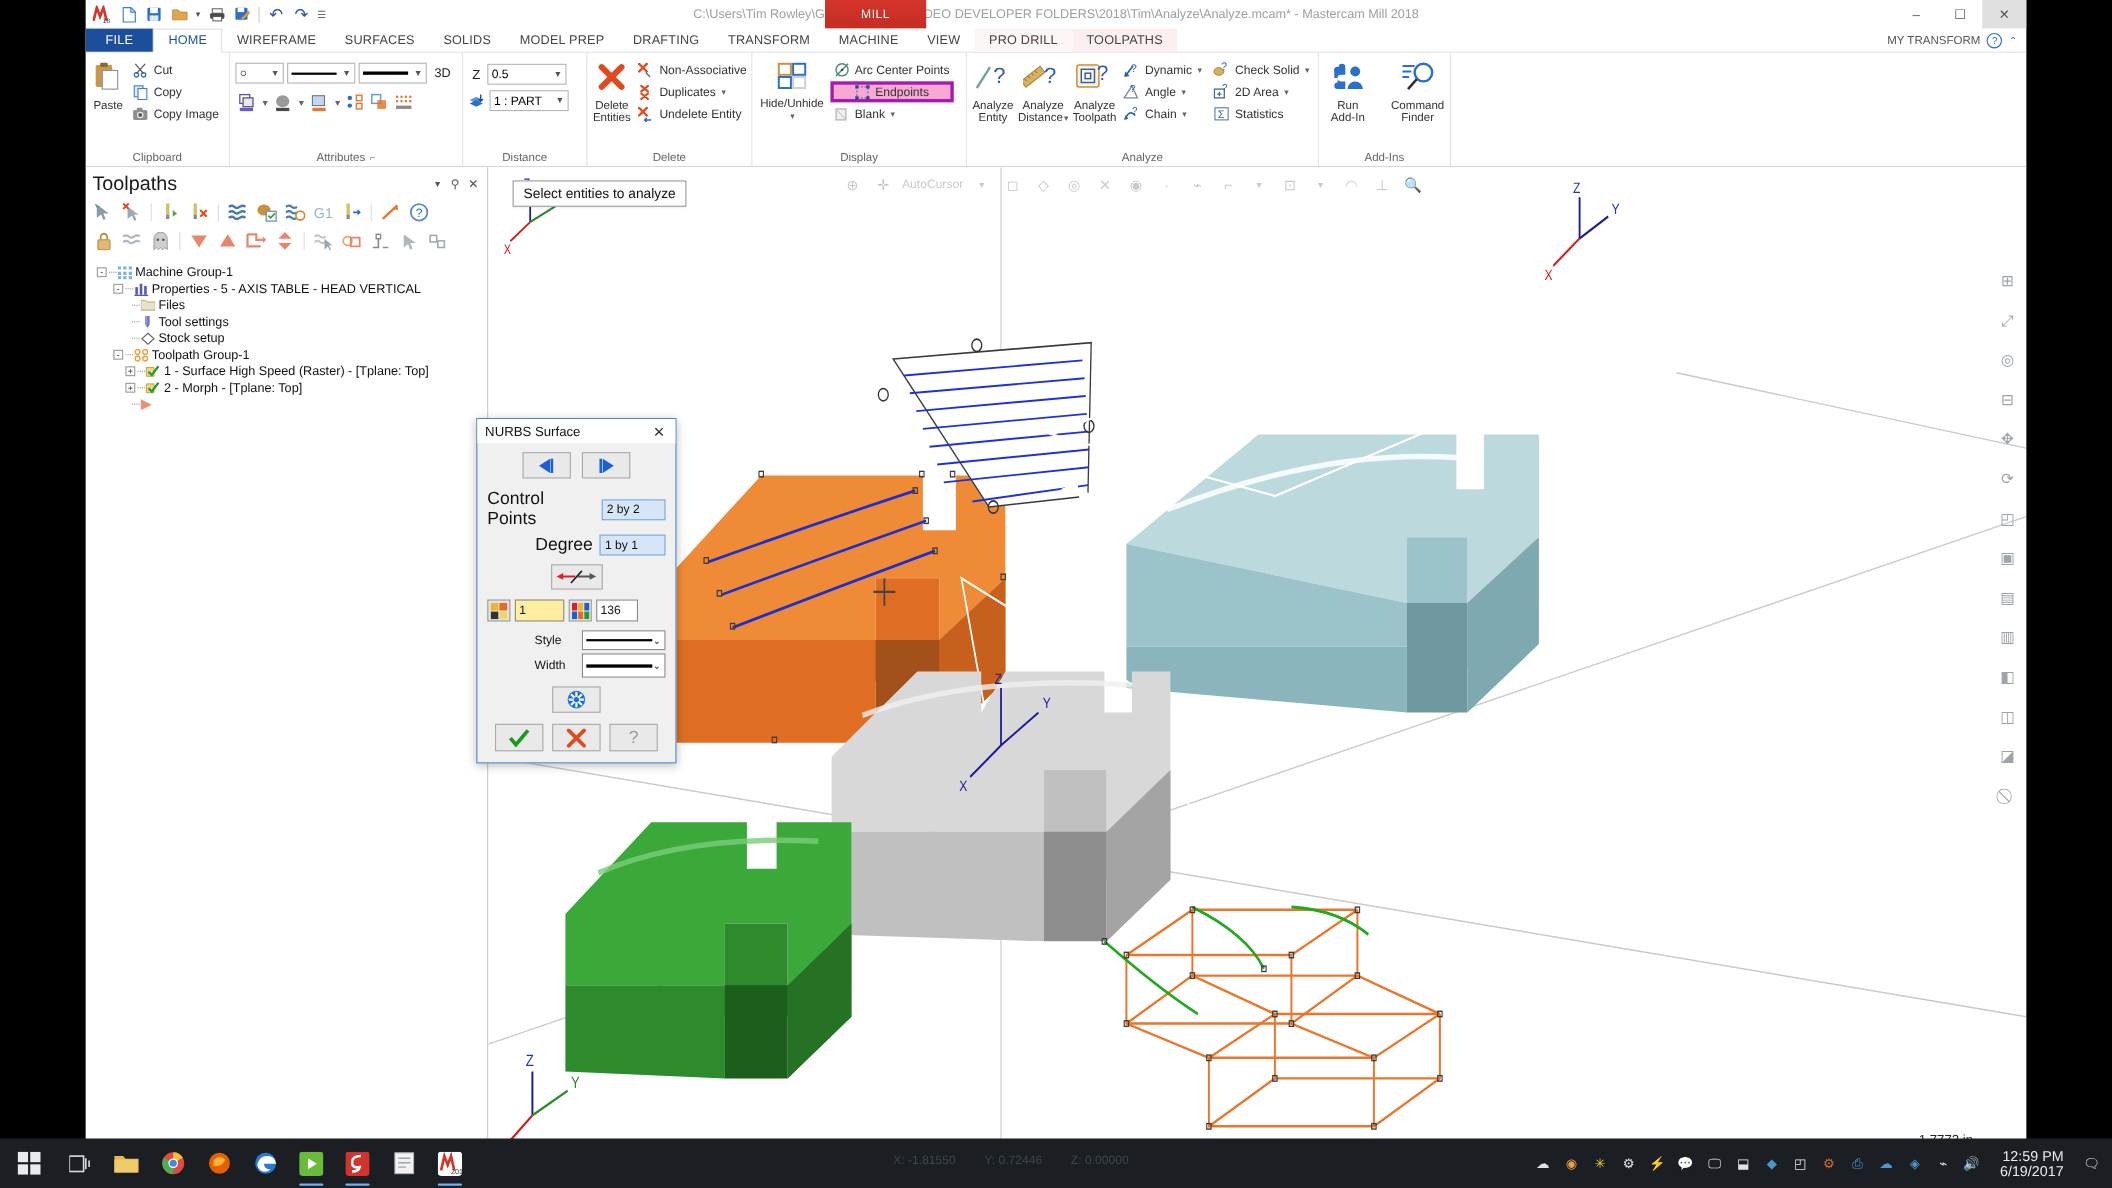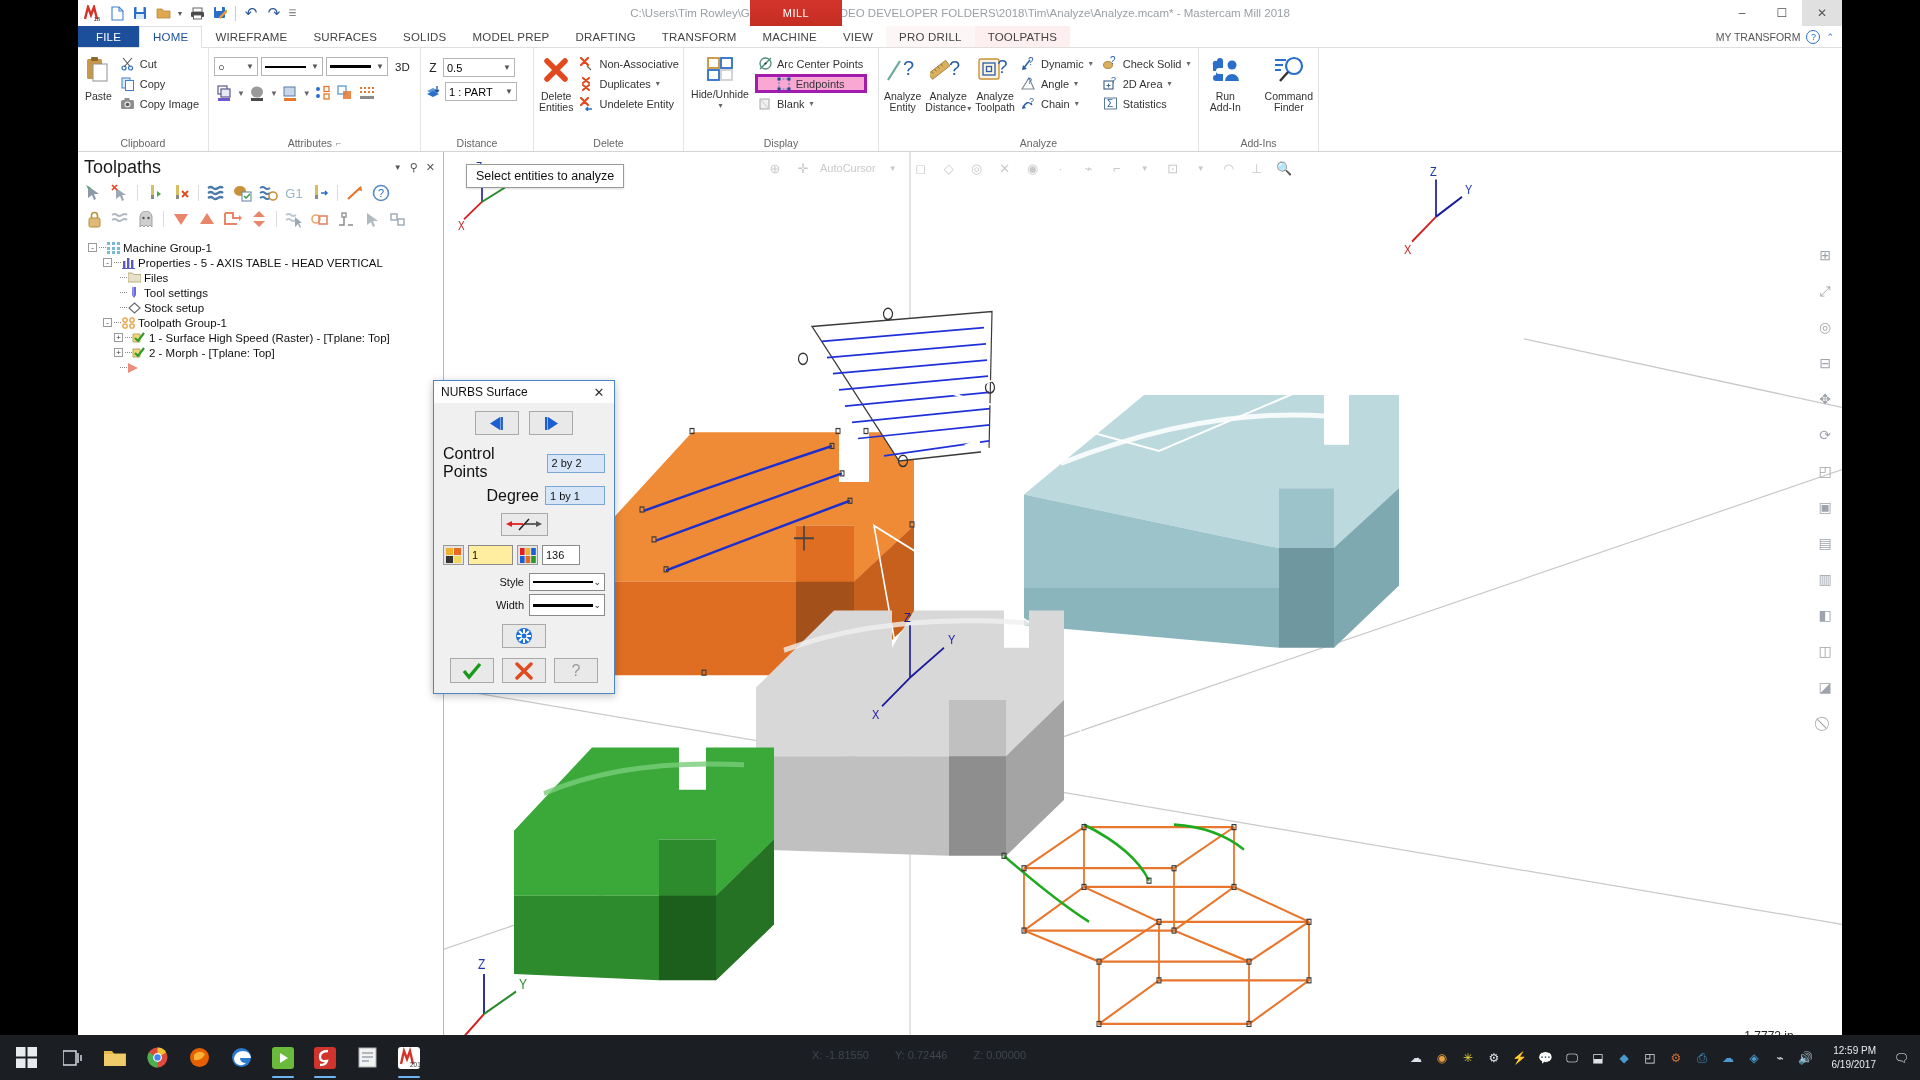--- a/index.html
+++ b/index.html
@@ -174,21 +174,21 @@
   .swapbtn { width: 47px; height: 23px; border: 1px solid #a9a9a9; background: #e9e9e9;
              margin: 8px auto 9px; display:flex;align-items:center;justify-content:center; }
   .lvlrow { display: flex; align-items: center; gap: 4px; margin-bottom: 8px; }
   .sqbtn { width: 21px; height: 20px; border: 1px solid #9b9b9b; background: #e4e4e4;
            display:flex;align-items:center;justify-content:center; }
   .lvlinput { width: 45px; height: 20px; border: 1px solid #8a8a8a; background: #ffeda0;
               font-size: 11px; padding-left: 3px; display: flex; align-items: center; }
   .clrinput { width: 38px; height: 20px; border: 1px solid #8a8a8a; background: #fff;
               font-size: 11px; padding-left: 3px; display: flex; align-items: center; }
   .swrow { display: flex; align-items: center; gap: 5px; margin-bottom: 3px; justify-content:flex-end;}
-  .swrow .lb { width: 38px; text-align: right; font-size: 11px; }
+  .swrow .lb { width: 38px; text-align: left; font-size: 11px; }
   .combo { width: 76px; height: 18px; border: 1px solid #8a8a8a; background: #fff;
            display: flex; align-items: center; padding: 0 3px; }
   .combo .ln { flex: 1; height: 0; }
   .combo .cv { font-size: 9px; color: #333; }
   .gearbtn { width: 44px; height: 24px; border: 1px solid #a9a9a9; background: #e9e9e9;
              margin: 8px auto 10px; display:flex;align-items:center;justify-content:center; }
   .okrow { display: flex; justify-content: center; gap: 8px; }
   .okbtn { width: 44px; height: 25px; border: 1px solid #a9a9a9; background: #e9e9e9;
            display:flex;align-items:center;justify-content:center; font-size:15px; }
 
@@ -197,21 +197,21 @@
     position: absolute; left: 0; bottom: 0; width: 1920px; height: 45px;
     background: #1b1f24; display: flex; align-items: center; z-index: 50;
   }
   .tbstart { width: 52px; height: 45px; display:flex;align-items:center;justify-content:center; }
   .tbicon { width: 42px; height: 45px; display:flex;align-items:center;justify-content:center; position:relative;}
   .tbicon.run::after { content:''; position:absolute; bottom:2px; left:10px; width:22px; height:2px;
                        background:#6fb3f5; border-radius:1px;}
   .tray { margin-left: auto; display: flex; align-items: center; gap: 9px; padding-right: 10px; }
   .trayicon { width: 17px; height: 17px; display:flex;align-items:center;justify-content:center;
               color:#dfe3e8; font-size: 12px; }
-  .clock { color: #e8ebee; font-size: 10px; line-height: 14px; text-align: right; padding: 0 8px; }
+  .clock { color: #e8ebee; font-size: 13px; line-height: 14px; text-align: right; padding: 0 8px; }
   .statusnums { position:absolute; left: 812px; top: 14px; display:flex; gap: 26px;
                 font-size: 11px; color: #41464d; }
 </style>
 </head>
 <body>
 
 <div id="app">
 
   <div class="titlebar">
     <div class="qat">

